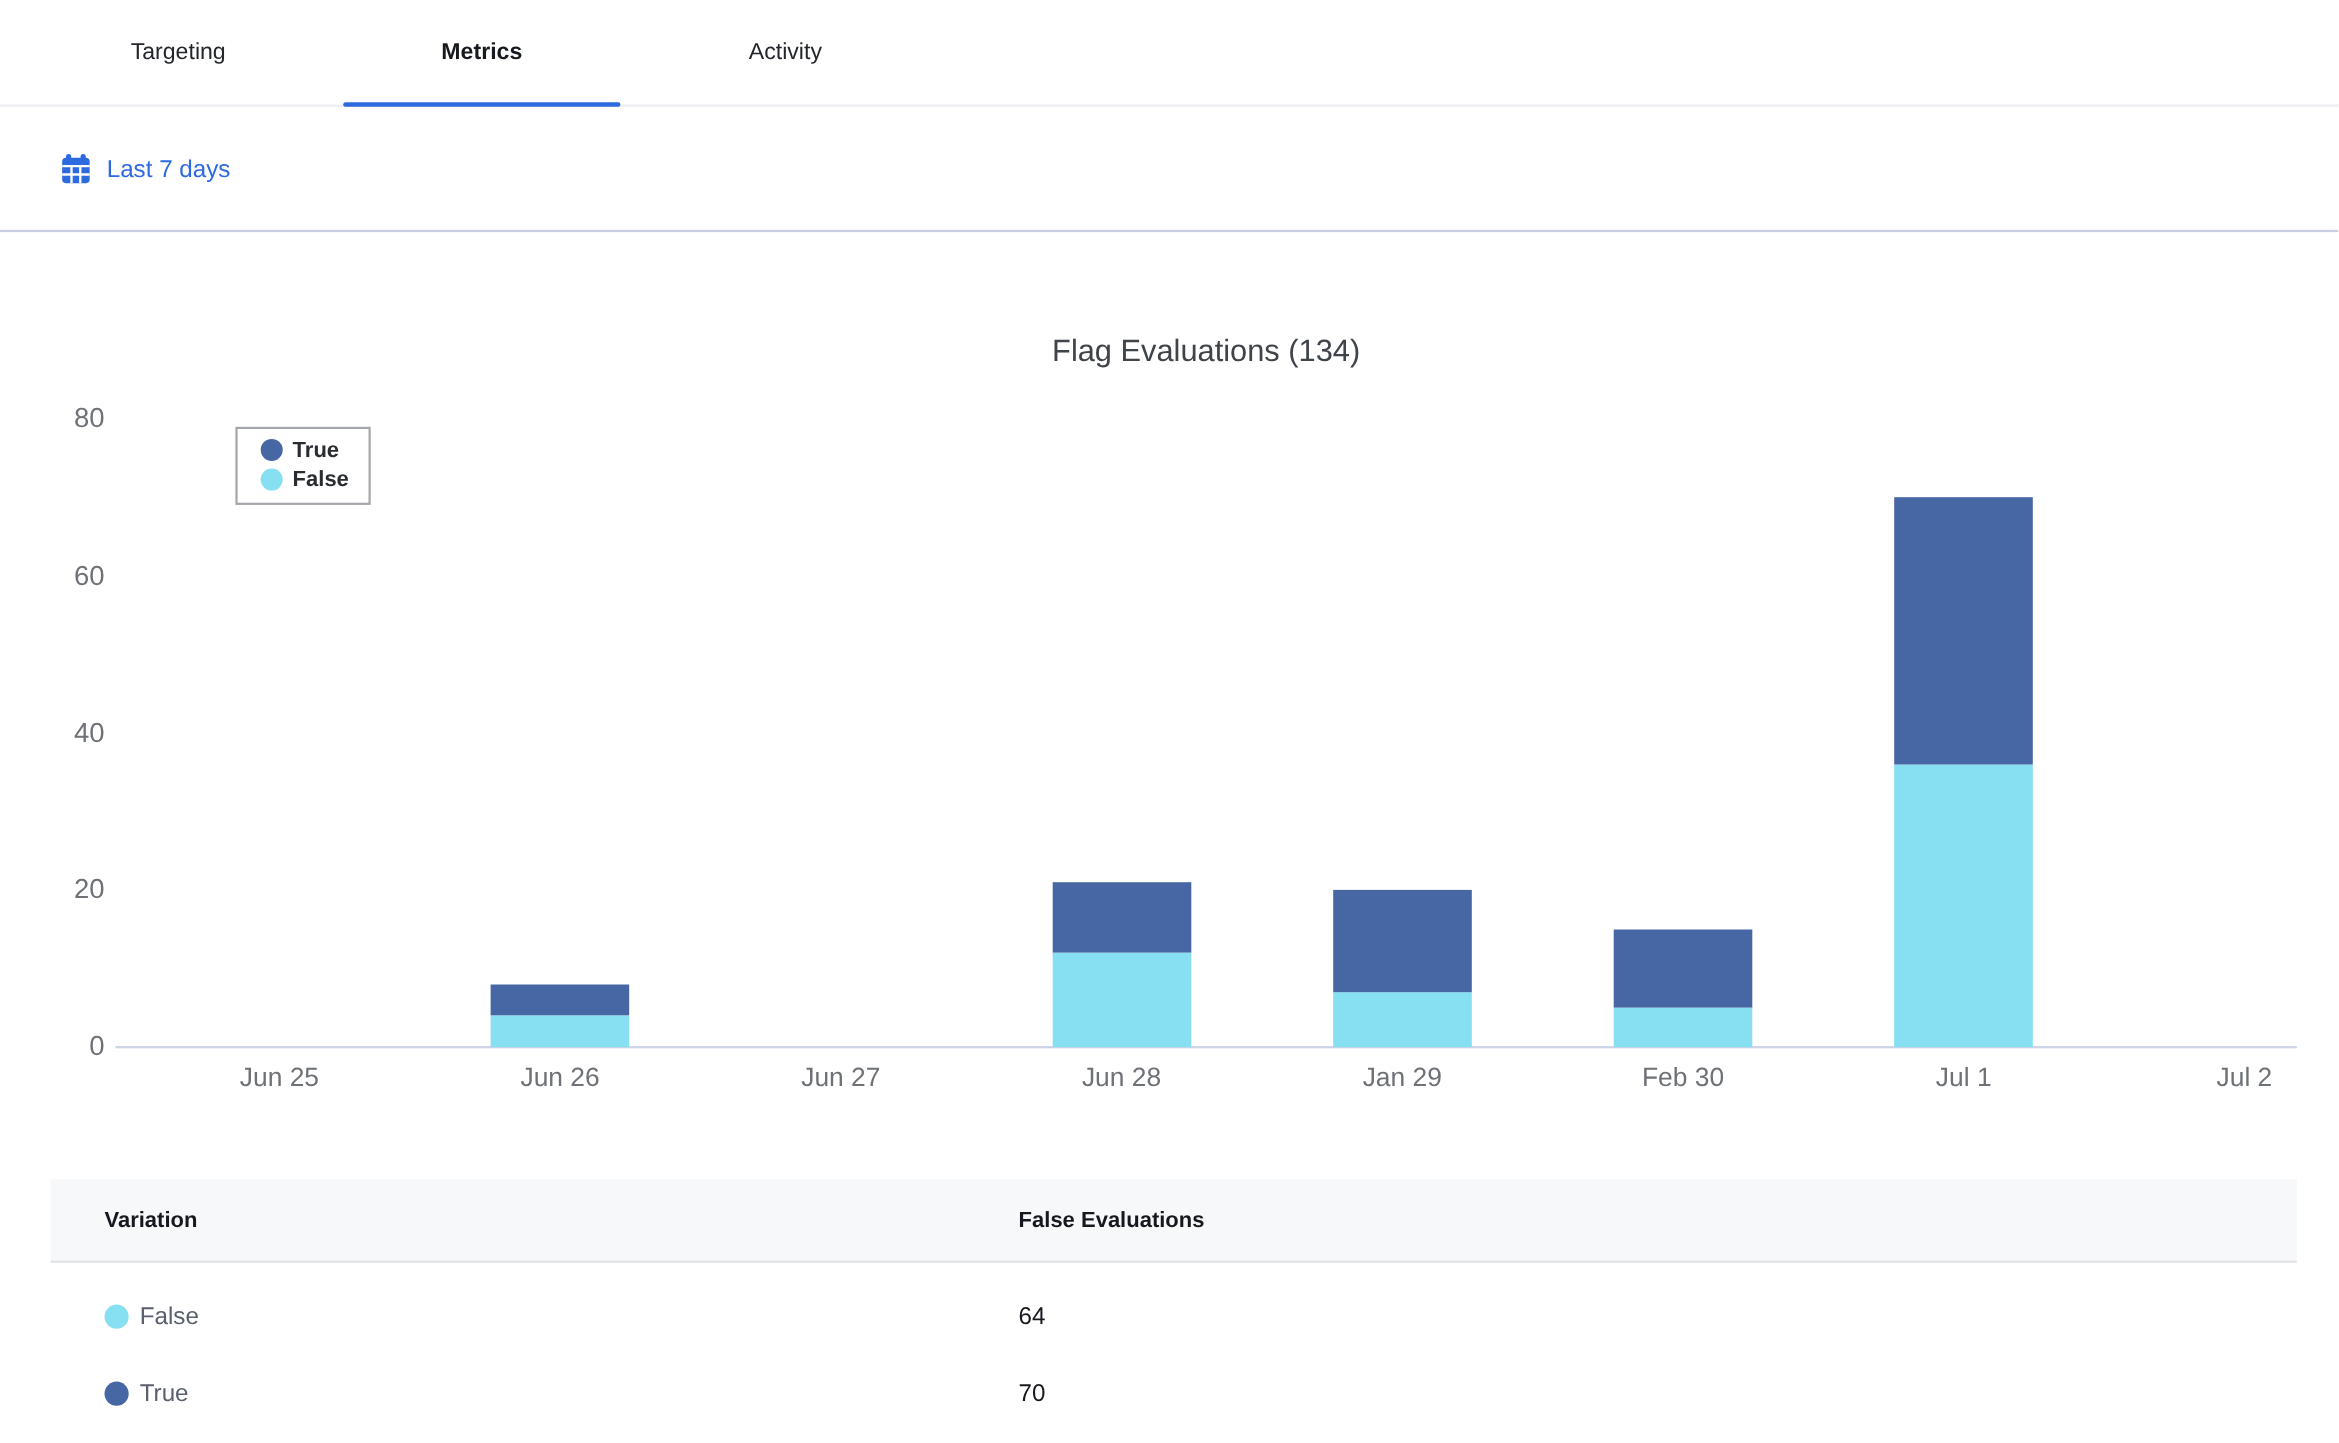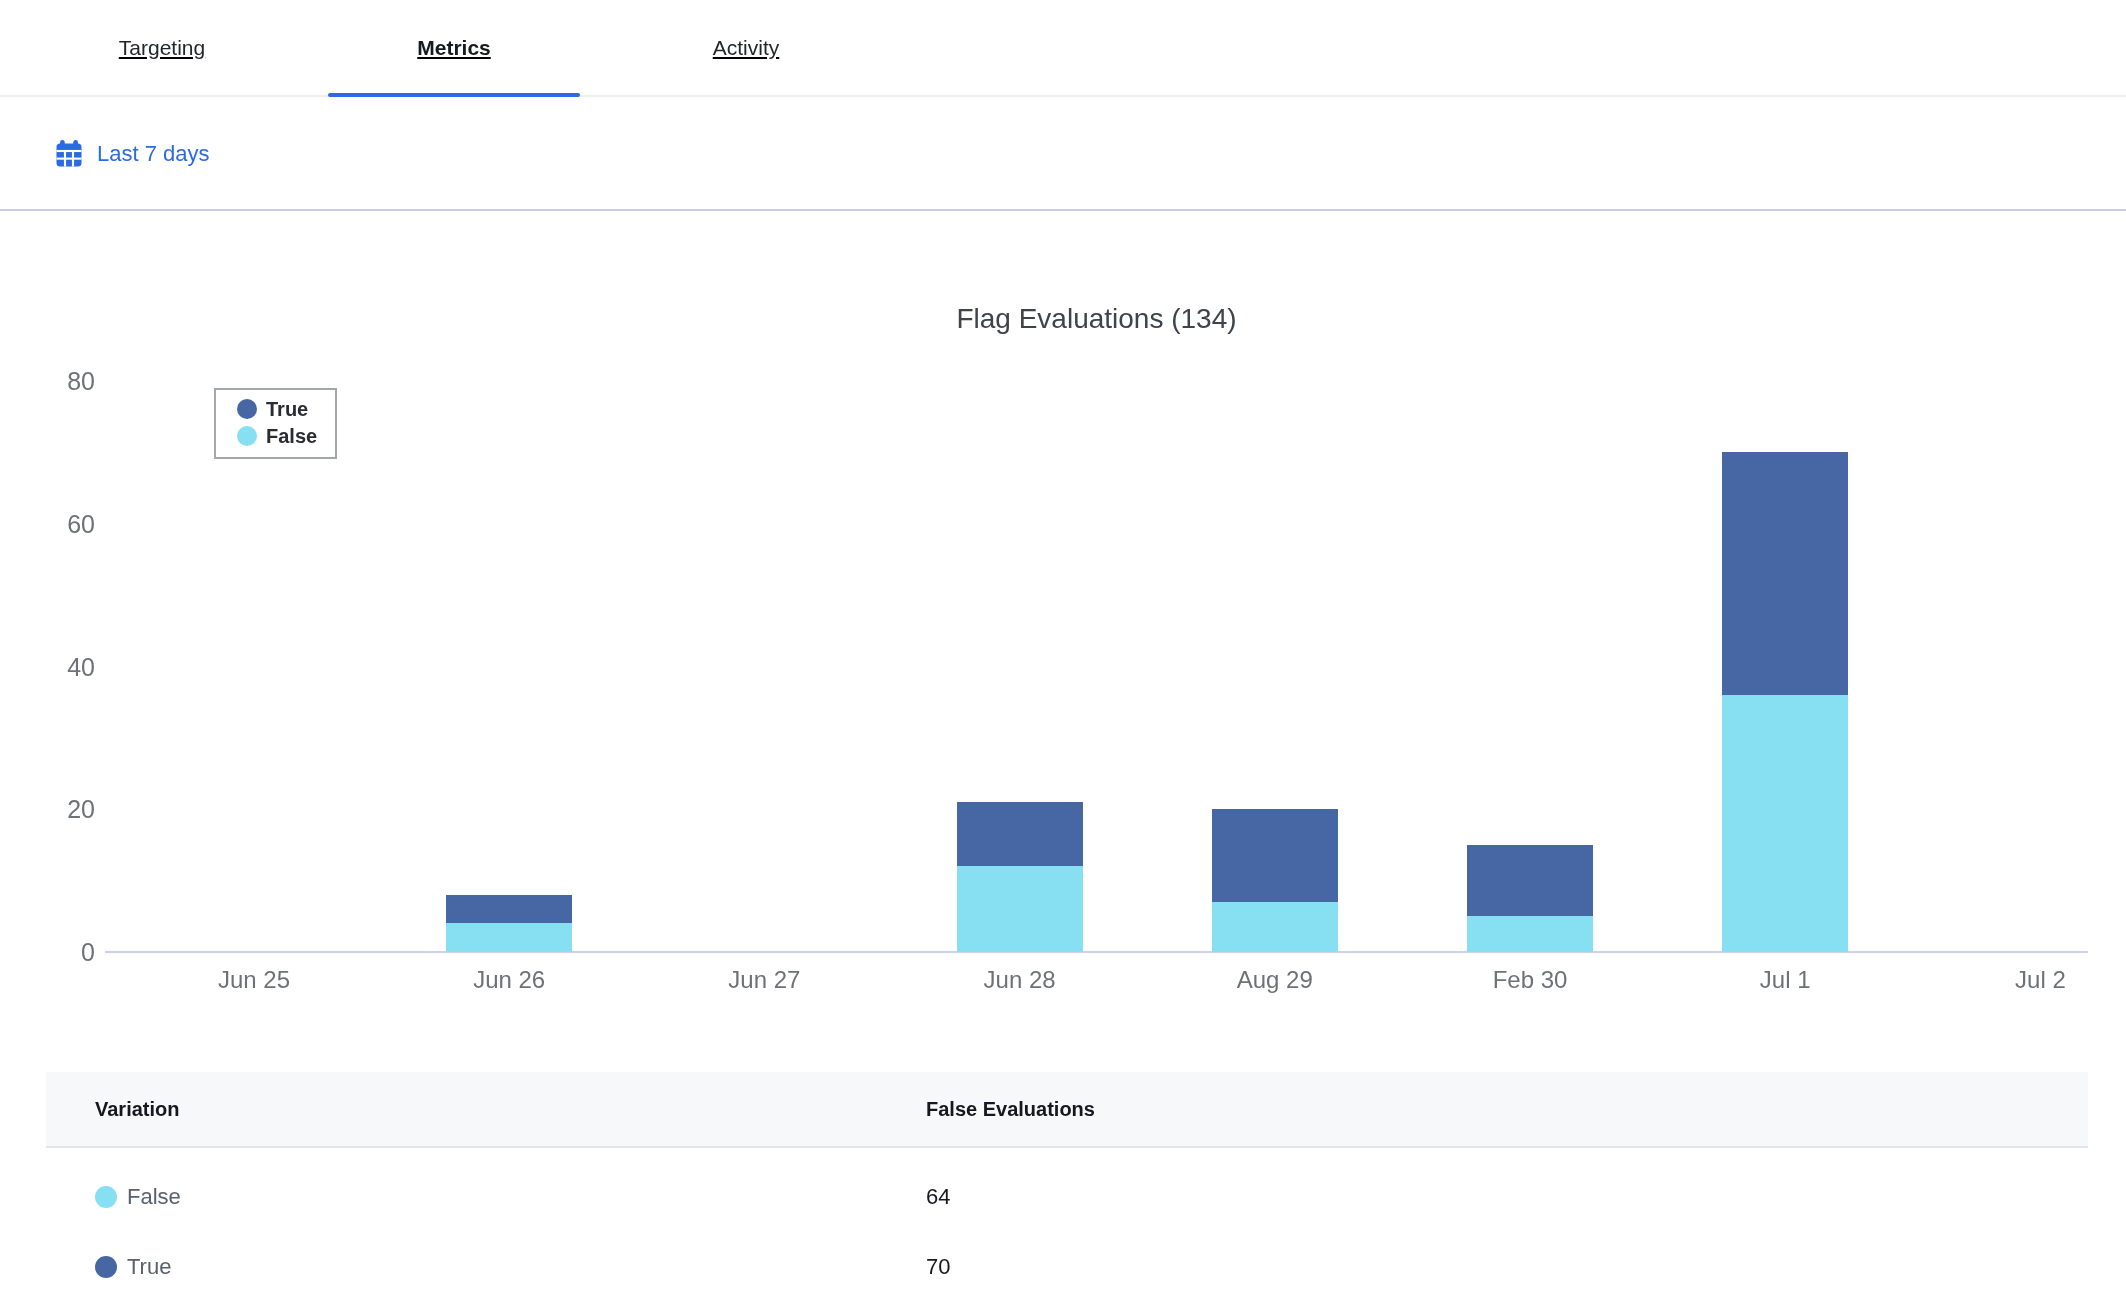--- a/index.html
+++ b/index.html
@@ -12,21 +12,21 @@
   *{margin:0;padding:0;box-sizing:border-box;}
   html,body{background:#fff;}
   .screen{
     position:relative;width:2126px;height:1312px;overflow:hidden;background:#ffffff;
     font-family:"Liberation Sans",sans-serif;
   }
   
   .tabbar{
     position:absolute;top:0;left:0;width:100%;height:97px;background:#fff;
     border-bottom:2px solid #EDEEF1;display:flex;align-items:stretch;
-    padding-left:36px;gap:40px;text-decoration:underline;
+    padding-left:36px;gap:24px;
   }
   .tab{
     width:252px;display:flex;align-items:center;justify-content:center;
     font-size:21px;color:#23262B;cursor:pointer;position:relative;
   }
   .tab.active{font-weight:bold;color:#16191D;}
   .tab.active::after{
     content:"";position:absolute;left:0;right:0;bottom:-2px;height:4px;
     border-radius:3px;background:var(--accent);
   }
@@ -126,21 +126,21 @@
       <div class="xlabel" style="left: 149px;">Jun 25</div>
       <div class="seg" style="left: 446.2px; top: 923.45px; width: 126px; height: 28.55px; background: rgb(135, 223, 242);"></div>
       <div class="seg" style="left: 446.2px; top: 894.9px; width: 126px; height: 28.55px; background: rgb(71, 102, 164);"></div>
       <div class="xlabel" style="left: 404.2px;">Jun 26</div>
       <div class="xlabel" style="left: 659.4px;">Jun 27</div>
       <div class="seg" style="left: 956.6px; top: 866.35px; width: 126px; height: 85.65px; background: rgb(135, 223, 242);"></div>
       <div class="seg" style="left: 956.6px; top: 802.112px; width: 126px; height: 64.2375px; background: rgb(71, 102, 164);"></div>
       <div class="xlabel" style="left: 914.6px;">Jun 28</div>
       <div class="seg" style="left: 1211.8px; top: 902.038px; width: 126px; height: 49.9625px; background: rgb(135, 223, 242);"></div>
       <div class="seg" style="left: 1211.8px; top: 809.25px; width: 126px; height: 92.7875px; background: rgb(71, 102, 164);"></div>
-      <div class="xlabel" style="left: 1169.8px;">Aug 29</div>
+      <div class="xlabel" style="left: 1169.8px;">Jan 29</div>
       <div class="seg" style="left: 1467px; top: 916.312px; width: 126px; height: 35.6875px; background: rgb(135, 223, 242);"></div>
       <div class="seg" style="left: 1467px; top: 844.938px; width: 126px; height: 71.375px; background: rgb(71, 102, 164);"></div>
       <div class="xlabel" style="left: 1425px;">Feb 30</div>
       <div class="seg" style="left: 1722.2px; top: 695.05px; width: 126px; height: 256.95px; background: rgb(135, 223, 242);"></div>
       <div class="seg" style="left: 1722.2px; top: 452.375px; width: 126px; height: 242.675px; background: rgb(71, 102, 164);"></div>
       <div class="xlabel" style="left: 1680.2px;">Jul 1</div>
       <div class="xlabel" style="left: 1935.4px;">Jul 2</div>
       <div class="legend">
         <div class="legend-item">
           <span class="legend-dot" style="background: rgb(71, 102, 164);"></span>

